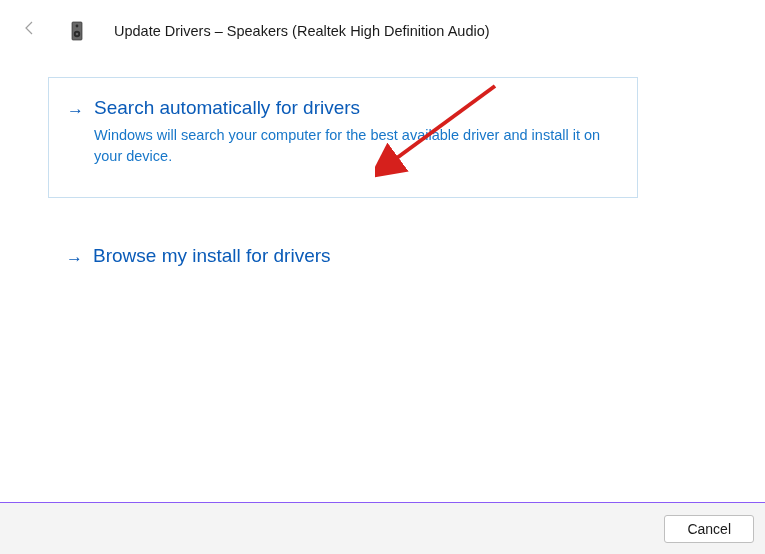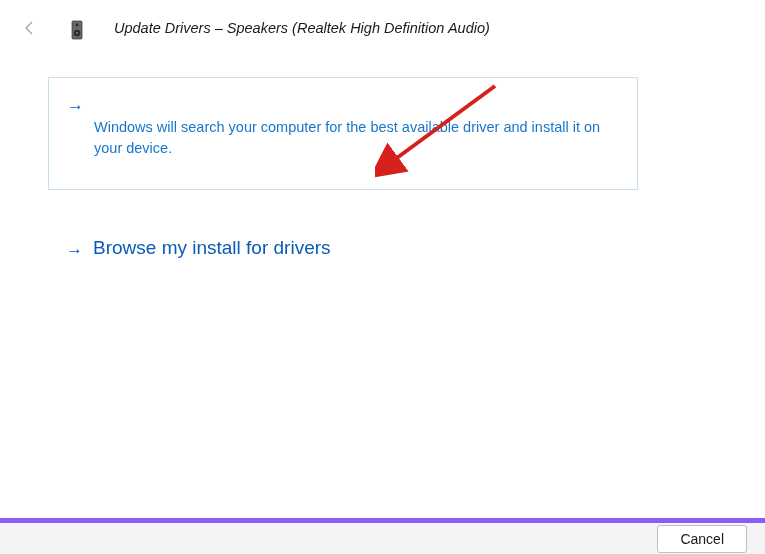--- a/index.html
+++ b/index.html
@@ -10,24 +10,23 @@
     }
     body {
       width: 765px;
       height: 554px;
       background: #ffffff;
       position: relative;
       overflow: hidden;
     }
     .header {
       display: flex;
-      align-items: flex-start;
+      align-items: center;
       padding: 20px 20px 0 20px;
       gap: 30px;
-      font-style: italic;
     }
     .back-arrow {
       color: #888;
       font-size: 17px;
       width: 20px;
       text-align: center;
     }
     .window-icon {
       width: 14px;
       height: 20px;
@@ -83,27 +82,27 @@
       margin-left: 27px;
       margin-top: 4px;
       max-width: 530px;
       line-height: 1.45;
     }
     .footer {
       position: absolute;
       bottom: 0;
       left: 0;
       right: 0;
-      height: 36px;
+      height: 52px;
       background: #f4f4f4;
-      border-top: 5px solid #8b5cf6;
+      border-top: 1px solid #8b5cf6;
       display: flex;
       align-items: center;
       justify-content: flex-end;
-      padding-right: 18px;
+      padding-right: 11px;
     }
     .cancel-btn {
       background: #ffffff;
       border: 1px solid #bfbfbf;
       border-radius: 3px;
       padding: 5px 22px;
       font-size: 14px;
       color: #1a1a1a;
       cursor: pointer;
       font-family: inherit;
@@ -133,20 +132,21 @@
     </svg>
   </div>
   <div class="window-title">Update Drivers – Speakers (Realtek High Definition Audio)</div>
 </div>
 
 <div class="content">
 
   <div class="option-box">
     <div class="option-head">
       <span class="option-arrow">→</span>
+      <span class="option-title">Search automatically for drivers</span>
     </div>
     <div class="option-desc">Windows will search your computer for the best available driver and install it on your device.</div>
   </div>
 
   <div class="option-box no-border">
     <div class="option-head">
       <span class="option-arrow">→</span>
       <span class="option-title">Browse my install for drivers</span>
     </div>
   </div>

